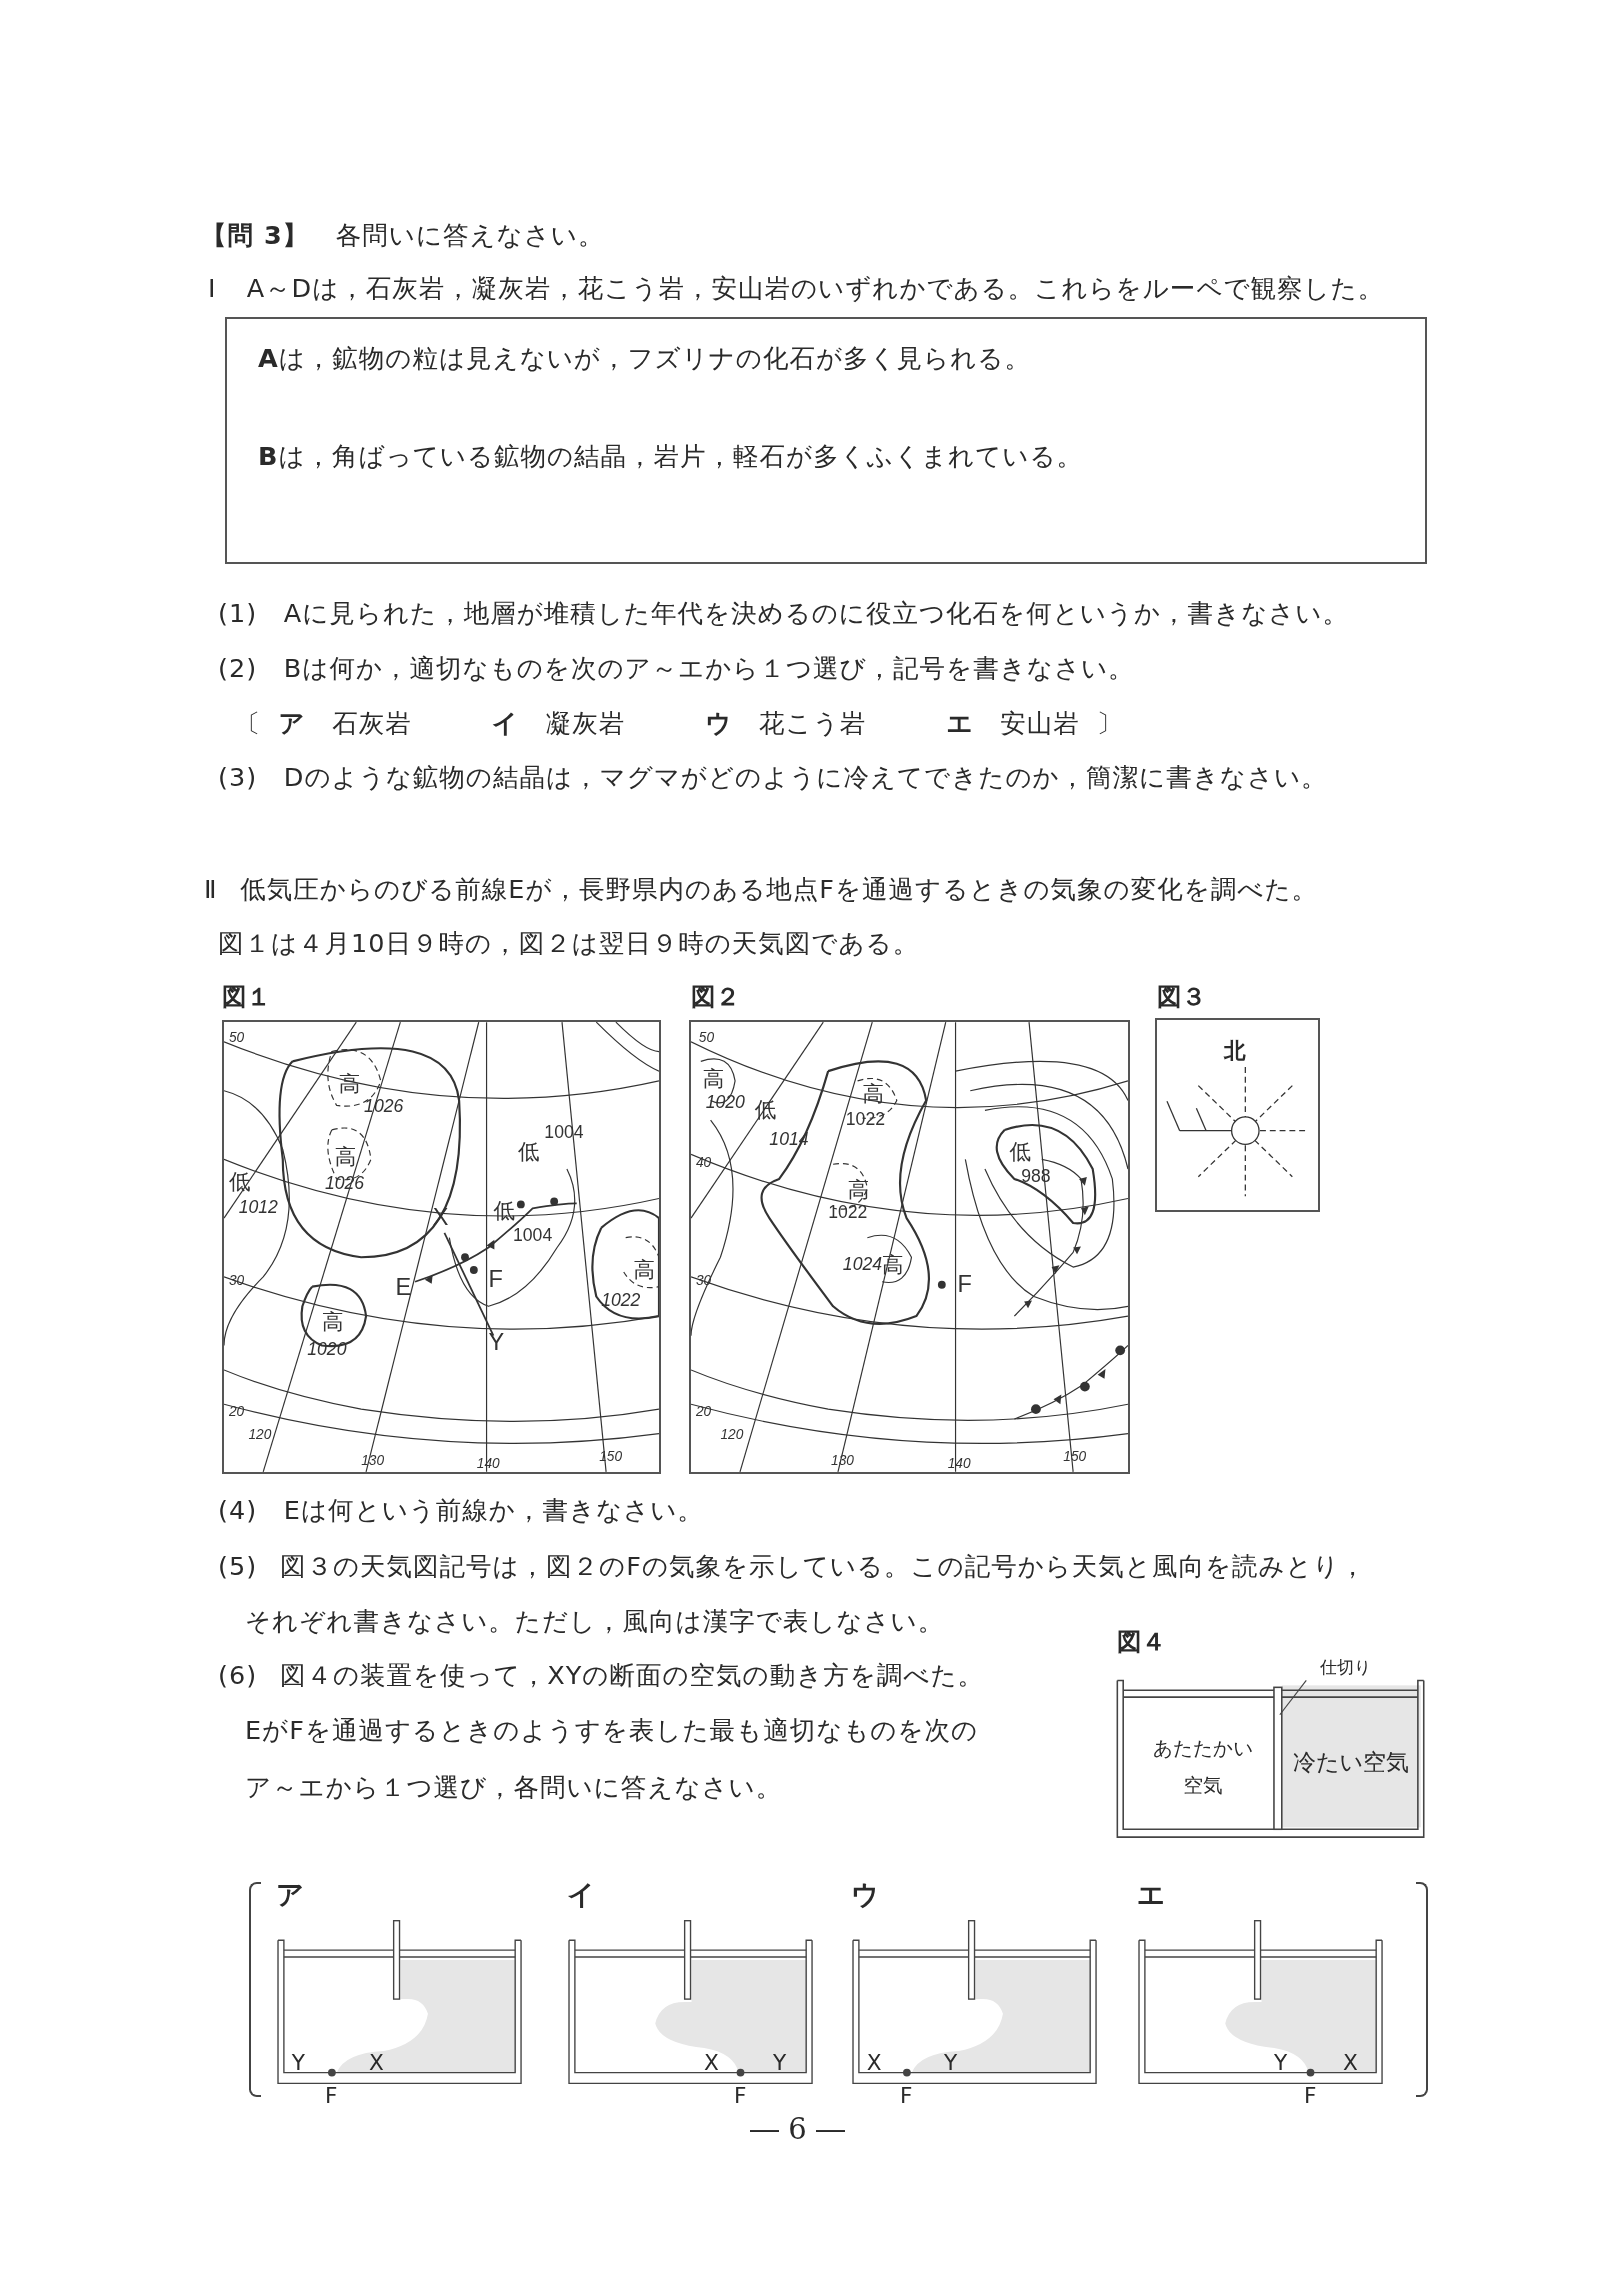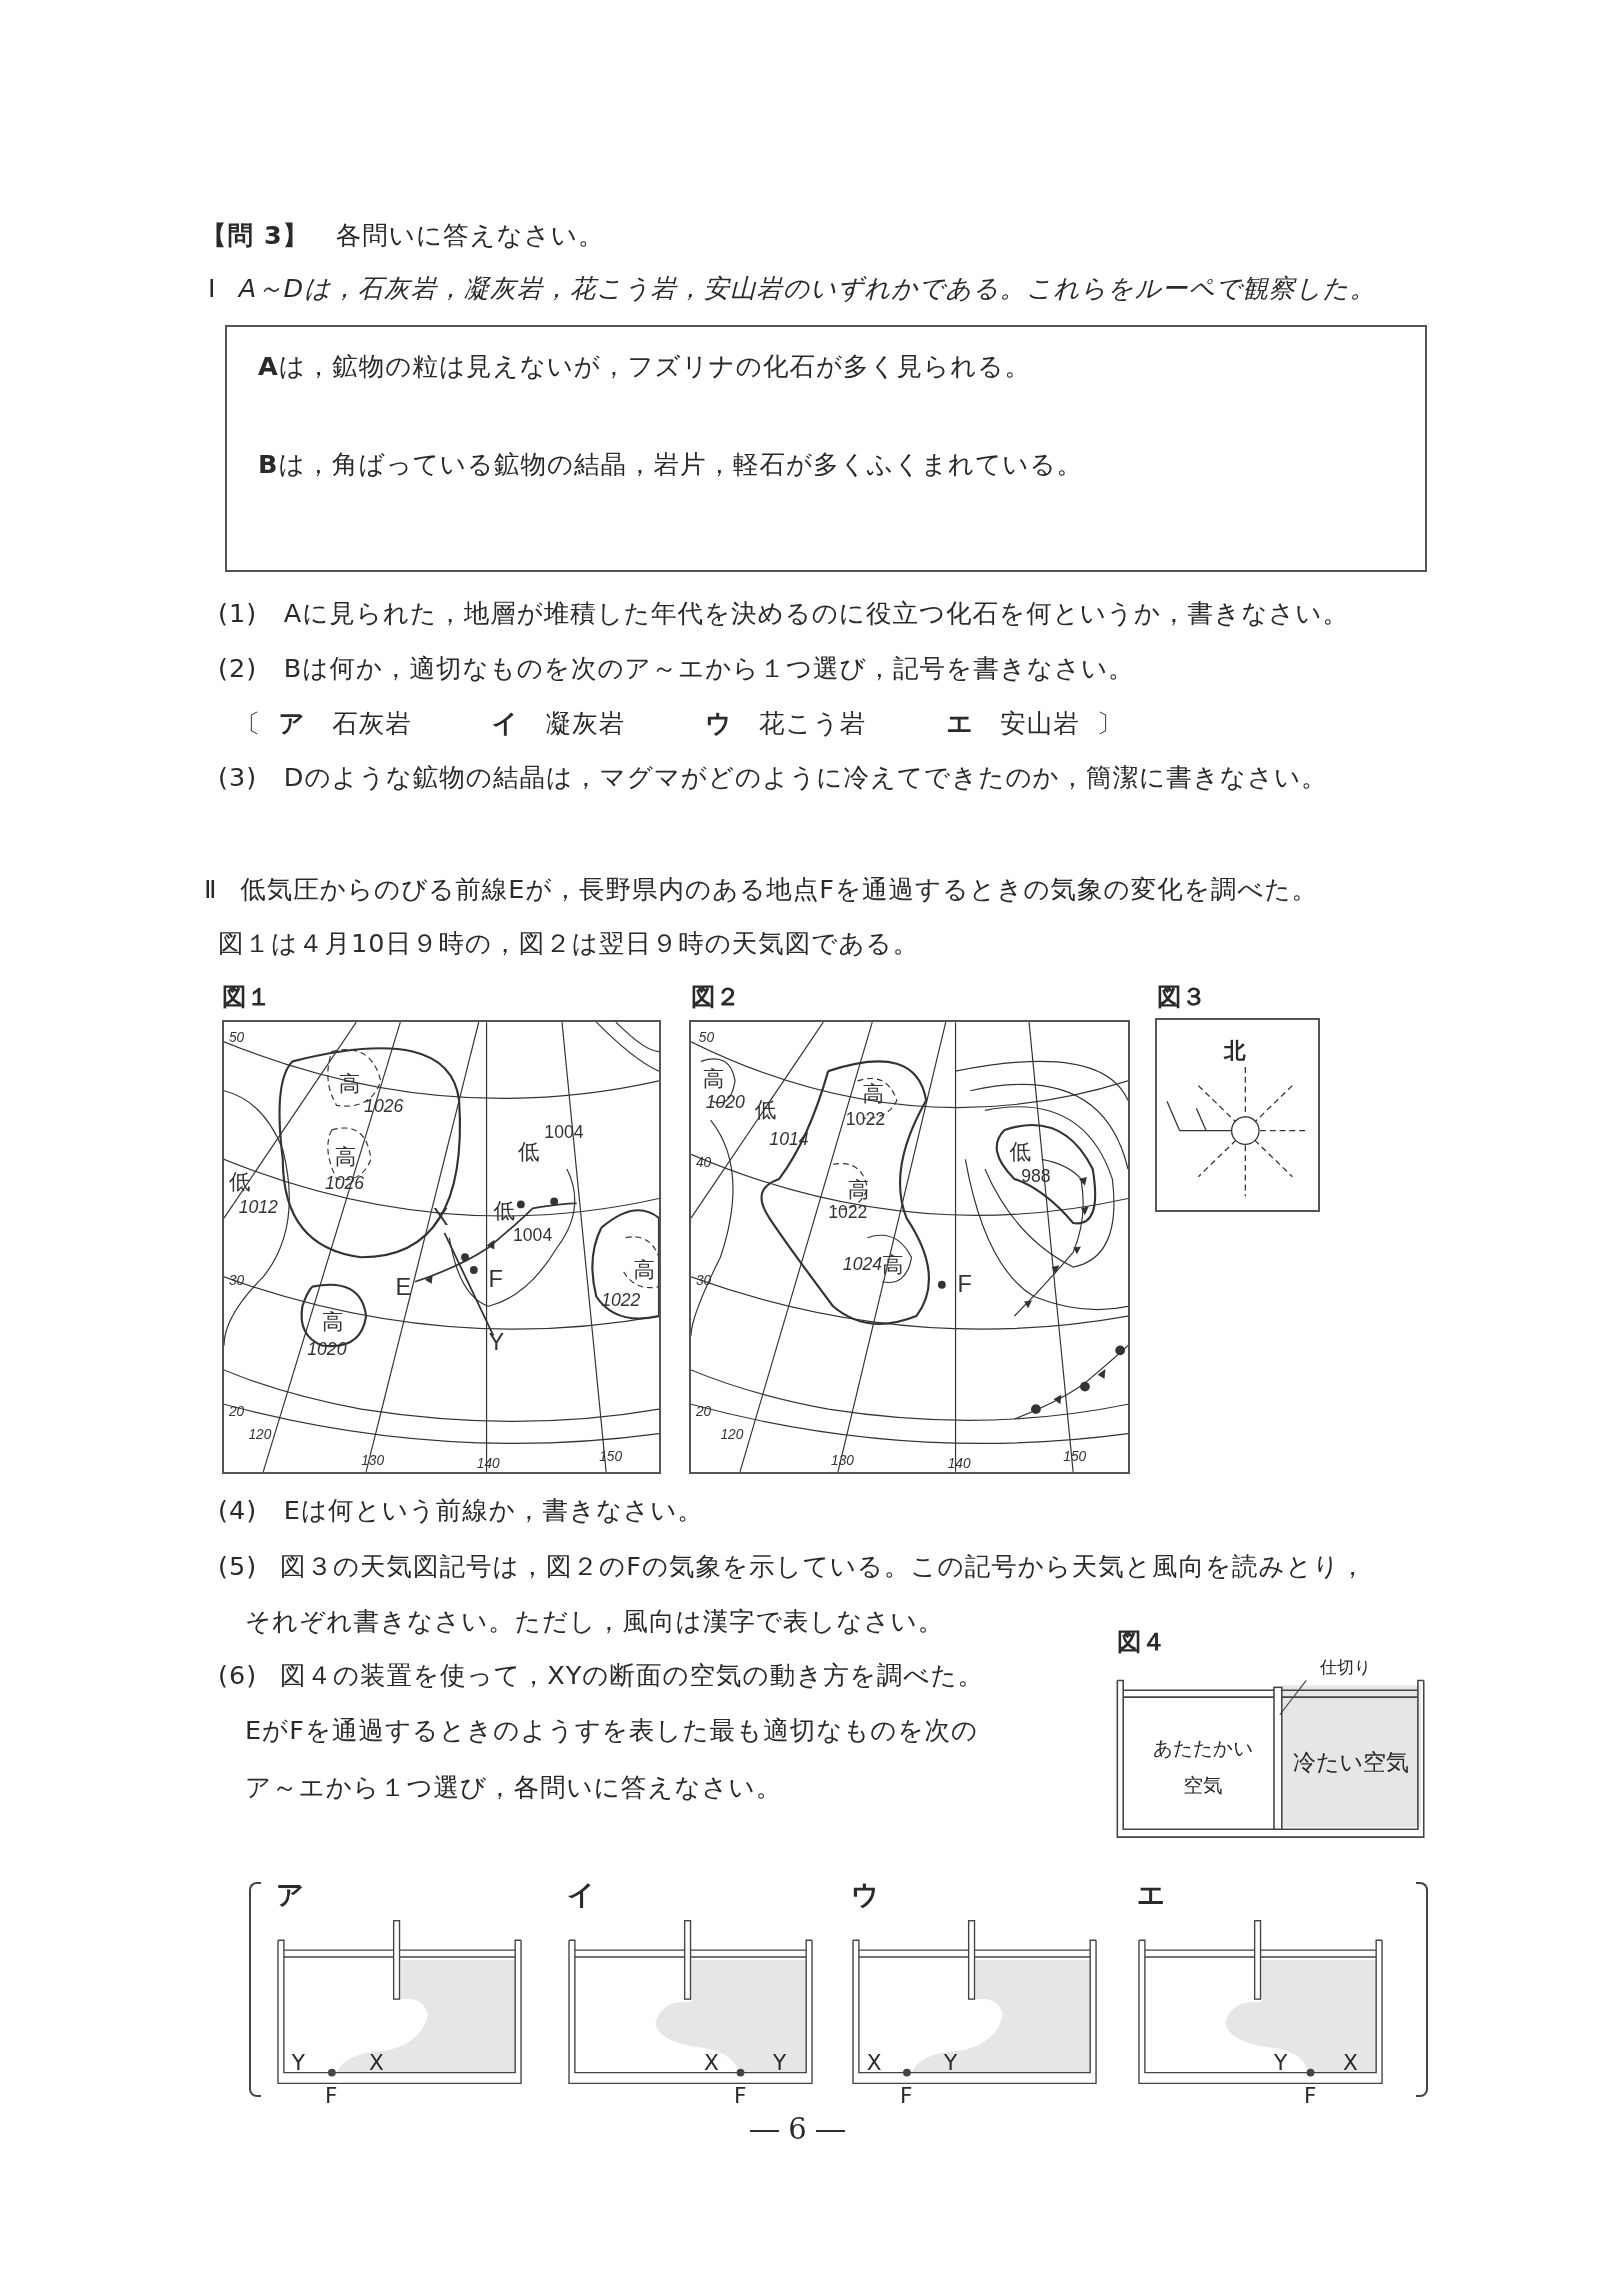--- a/index.html
+++ b/index.html
@@ -18,24 +18,24 @@
 </head>
 <body>
 
 <div class="abs t" style="left:201px;top:218px;">
   <span class="bold">【問 3】</span>
   <span style="margin-left:17.6px;">各問いに答えなさい。</span>
 </div>
 
 <div class="abs t" style="left:208px;top:271px;">
   <span>Ⅰ</span>
-  <span style="margin-left:13px;font-style:italic;">A～Dは，石灰岩，凝灰岩，花こう岩，安山岩のいずれかである。これらをルーペで観察した。</span>
-</div>
-
-<div class="box" style="left:225px;top:325px;width:1198px;height:243px;">
+  <span style="margin-left:21px;">A～Dは，石灰岩，凝灰岩，花こう岩，安山岩のいずれかである。これらをルーペで観察した。</span>
+</div>
+
+<div class="box" style="left:225px;top:317px;width:1198px;height:243px;">
   <div class="abs t" style="left:31px;top:21.6px;">
     <span class="bold">A</span><span>は，鉱物の粒は見えないが，フズリナの化石が多く見られる。</span>
   </div>
   <div class="abs t" style="left:31px;top:76px;margin-top:44px;">
     <span class="bold">B</span><span>は，角ばっている鉱物の結晶，岩片，軽石が多くふくまれている。</span>
   </div>
 </div>
 
 <div class="abs t" style="left:218px;top:596px;">
   <span>(1)</span>

